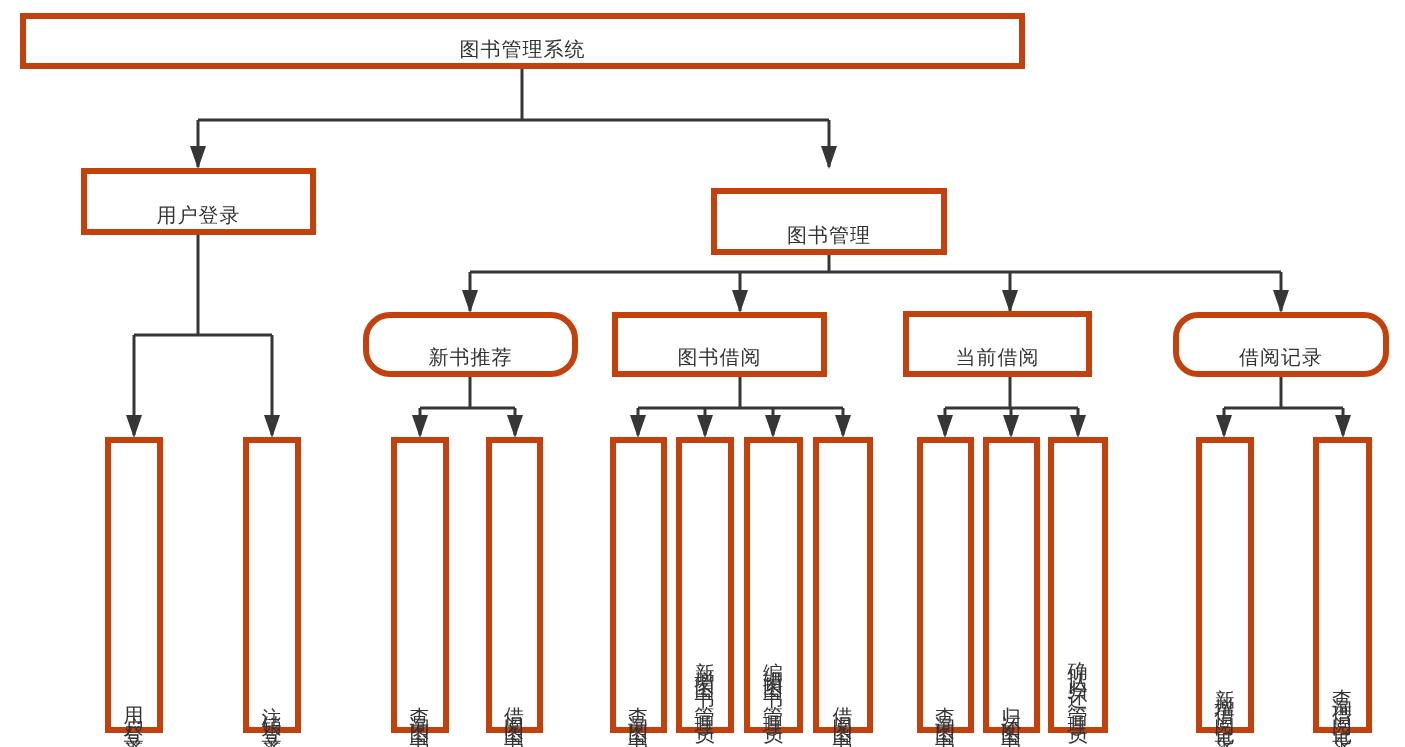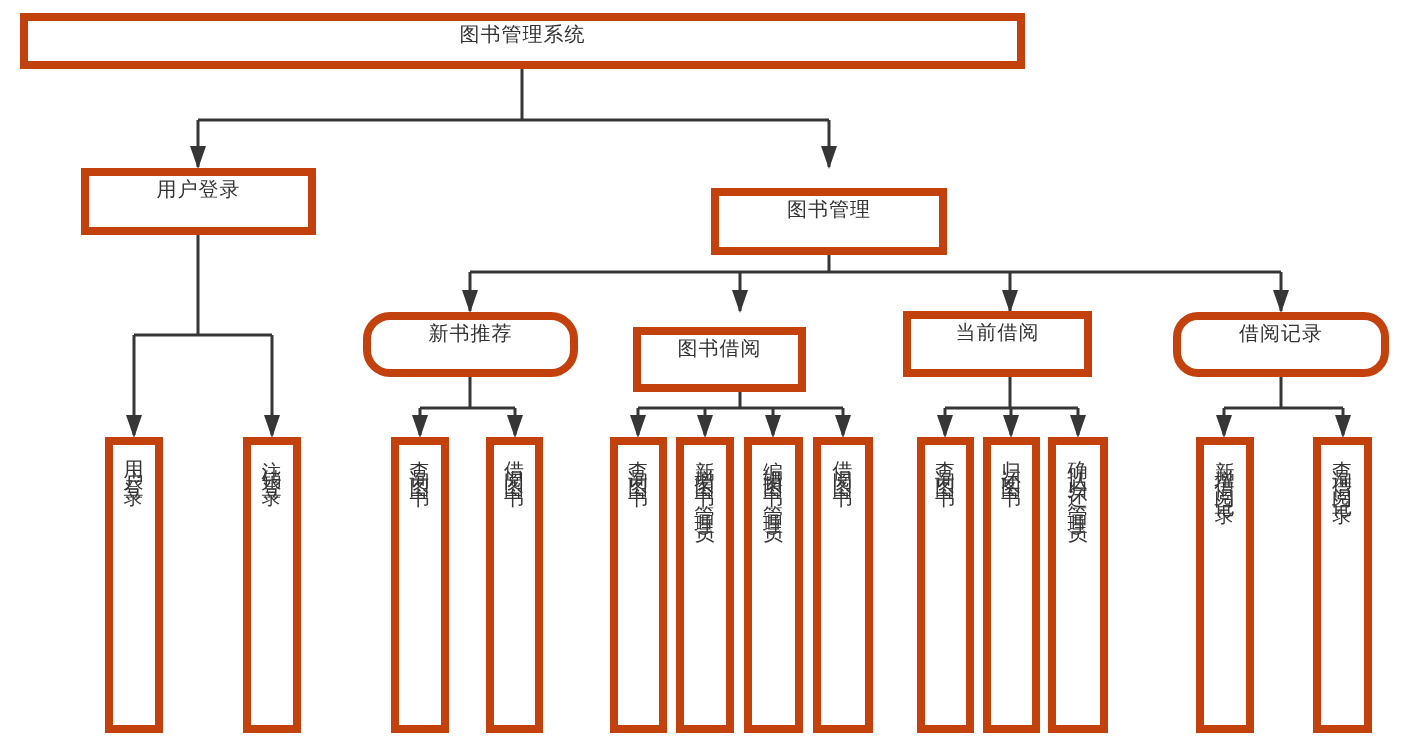--- a/index.html
+++ b/index.html
@@ -18,24 +18,24 @@
   .connectors {
     position: absolute;
     left: 0;
     top: 0;
     z-index: 1;
   }
   .node {
     position: absolute;
     box-sizing: border-box;
     background: #ffffff;
-    border: 8px solid #c2410c;
+    border: 6px solid #c2410c;
     color: #333333;
     display: flex;
-    align-items: flex-start;
+    align-items: flex-end;
     justify-content: center;
     z-index: 2;
     font-size: 20px;
     letter-spacing: 1px;
     white-space: nowrap;
   }
   .node.leaf .vtext {
     writing-mode: vertical-rl;
     text-orientation: mixed;
     letter-spacing: 9px;
@@ -124,21 +124,21 @@
   <div class="node" style="left:81px; top:168px; width:235px; height:67px;">
     <span>用户登录</span>
   </div>
   <div class="node" style="left:711px; top:168px; width:236px; height:67px;margin-top:20px;">
     <span>图书管理</span>
   </div>
 
   <div class="node" style="left:363px; top:312px; width:215px; height:65px;border-radius:27px;">
     <span>新书推荐</span>
   </div>
-  <div class="node" style="left:633px; top:312px; width:173px; height:65px;margin-top:15px;">
+  <div class="node" style="left:612px; top:312px; width:215px; height:65px;">
     <span>图书借阅</span>
   </div>
   <div class="node" style="left:903px; top:311px; width:189px; height:66px;">
     <span>当前借阅</span>
   </div>
   <div class="node" style="left:1173px; top:312px; width:216px; height:65px;border-radius:25px;">
     <span>借阅记录</span>
   </div>
 
   <div class="node leaf" style="left:105px; top:437px; width:58px; height:296px;">

